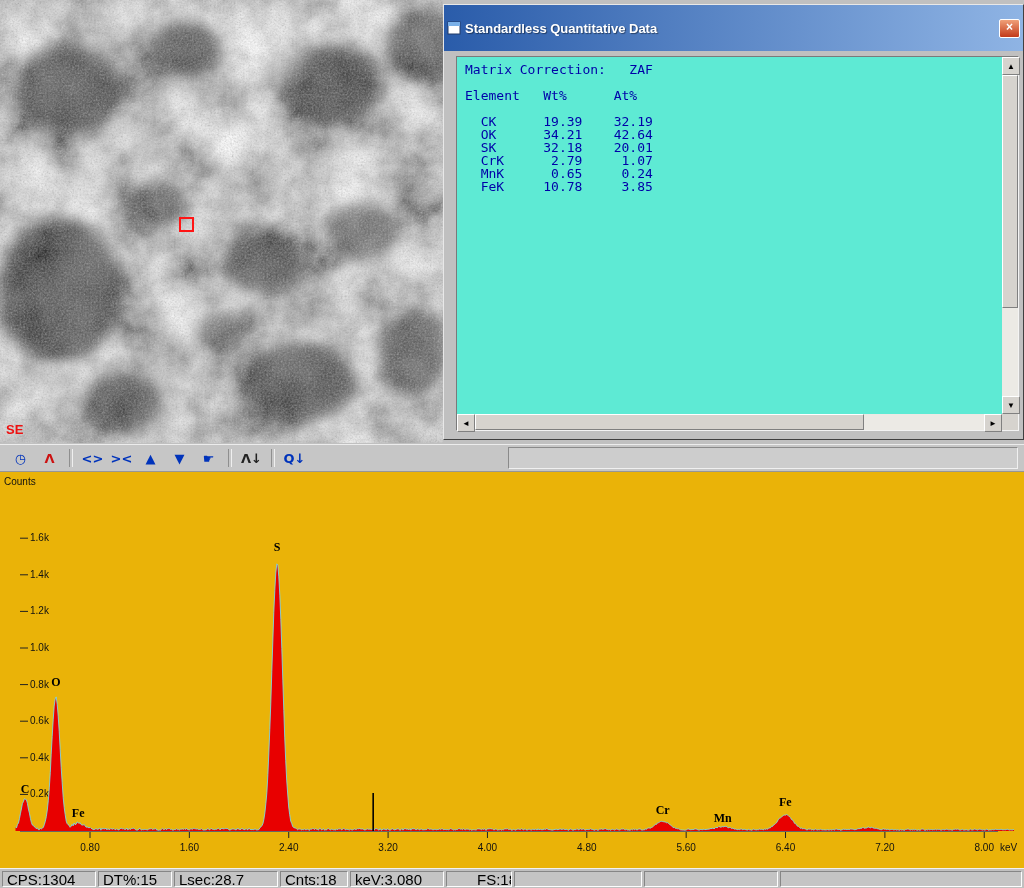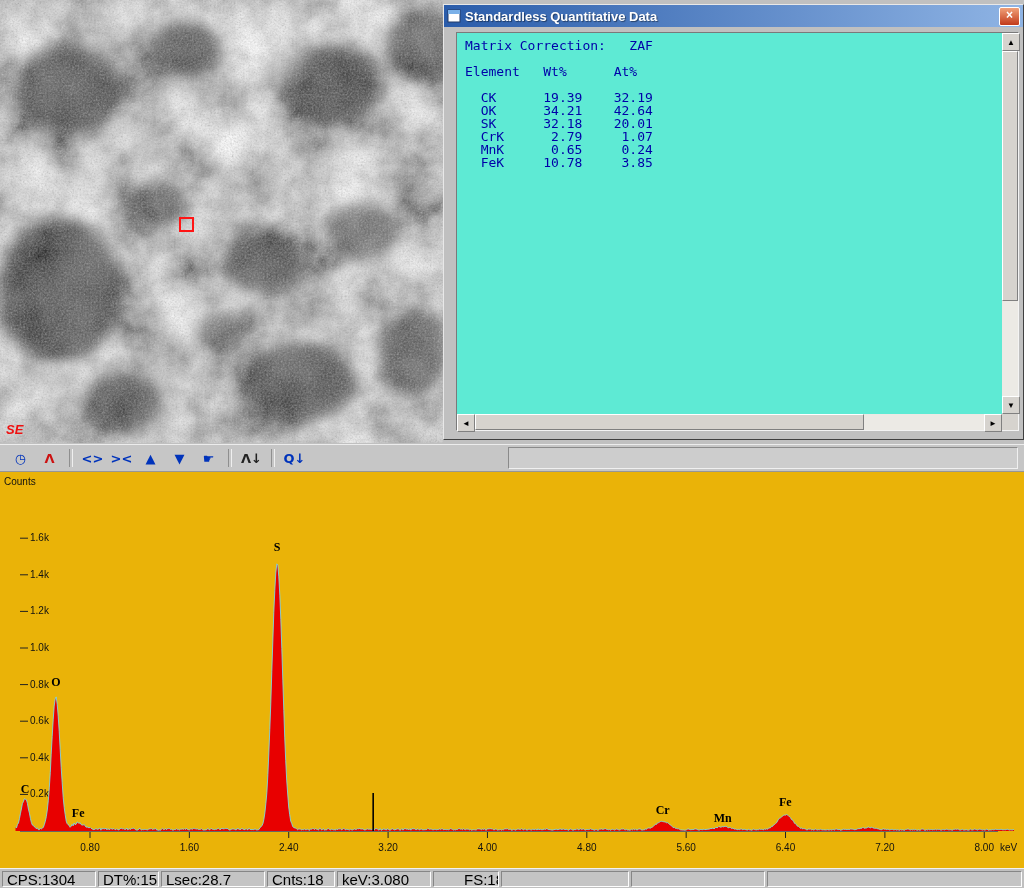--- a/index.html
+++ b/index.html
@@ -1,27 +1,27 @@
 <!DOCTYPE html>
 <html><head>
 <meta charset="utf-8">
 <style>
   html,body{margin:0;padding:0;}
   body{width:1024px;height:888px;background:#c0c0c0;font-family:"Liberation Sans",sans-serif;overflow:hidden;}
   .screen{position:relative;width:1024px;height:888px;}
 
   
   .top{display:flex;height:444px;}
-  .sem-panel{width:443px;height:443px;position:relative;background:#86efac;flex:0 0 443px;font-style:italic;}
+  .sem-panel{width:443px;height:443px;position:relative;background:#86efac;flex:0 0 443px;}
   .sem-panel svg{display:block;}
 
   
   .quant-window{flex:1;height:434px;margin:4px 0 0 0;background:#c0c0c0;border:1px solid;
     border-color:#e8e8e8 #404040 #404040 #e8e8e8;display:flex;flex-direction:column;}
-  .titlebar{height:22px;flex:0 0 22px;display:flex;align-items:center;gap:4px;padding:0 3px;
+  .titlebar{height:22px;flex:0 0 22px;display:flex;align-items:center;gap:4px;padding:12px 3px;
     background:linear-gradient(90deg,#2a5caa,#8fb4e4);}
   .title-icon{width:14px;height:14px;display:inline-flex;}
   .titlebar .title{flex:1;color:#fff;font-weight:bold;font-size:13px;text-shadow:1px 1px 1px rgba(0,0,0,.45);
     white-space:nowrap;overflow:hidden;}
   .close-button{width:19px;height:17px;border:1px solid #fff;border-radius:2px;color:#fff;font-weight:bold;
     font-size:12px;line-height:15px;text-align:center;background:linear-gradient(#f0a078,#c23a1a);cursor:default;}
   .win-body{flex:1;margin:5px 4px 8px 12px;position:relative;background:#fff;border:1px solid;
     border-color:#7a7a7a #f4f4f4 #f4f4f4 #7a7a7a;}
   .text-area{position:absolute;left:0;top:0;right:16px;bottom:16px;background:#5eead4;overflow:hidden;}
   .quant-text{margin:0;padding:6px 8px;font-family:"DejaVu Sans Mono",monospace;font-size:13px;
@@ -55,21 +55,21 @@
   text.xc{text-anchor:middle;}
   text.ax-label{font:10px "Liberation Sans",sans-serif;fill:#111;}
   text.peak-label{font:bold 12px "Liberation Serif",serif;fill:#000;text-anchor:middle;}
 
   
   .statusbar{height:22px;display:flex;gap:2px;padding:2px 2px;background:#c0c0c0;
     border-top:1px solid #f2f2f2;box-sizing:border-box;}
   .sb-cell{height:16px;line-height:15px;font-size:15px;color:#000;padding:0 4px;box-sizing:border-box;
     border:1px solid;border-color:#868686 #fdfdfd #fdfdfd #868686;background:#c4c4c4;white-space:nowrap;overflow:hidden;}
   .sb-cell:nth-child(1){width:94px;}
-  .sb-cell:nth-child(2){width:61px;}
+  .sb-cell:nth-child(2){width:74px;}
   .sb-cell:nth-child(3){width:104px;}
   .sb-cell:nth-child(4){width:68px;}
   .sb-cell:nth-child(5){width:94px;}
   .sb-cell:nth-child(6){width:66px;padding-left:30px;}
   .sb-cell:nth-child(7){width:128px;}
   .sb-cell:nth-child(8){width:134px;}
   .sb-cell:nth-child(9){flex:1;}
 </style>
 </head>
 <body>

